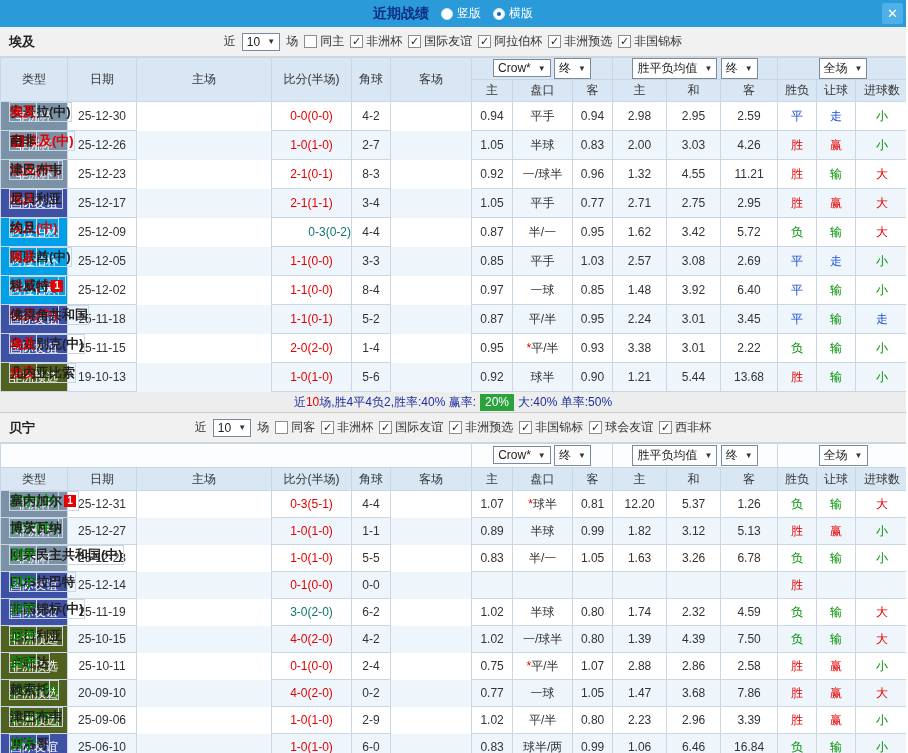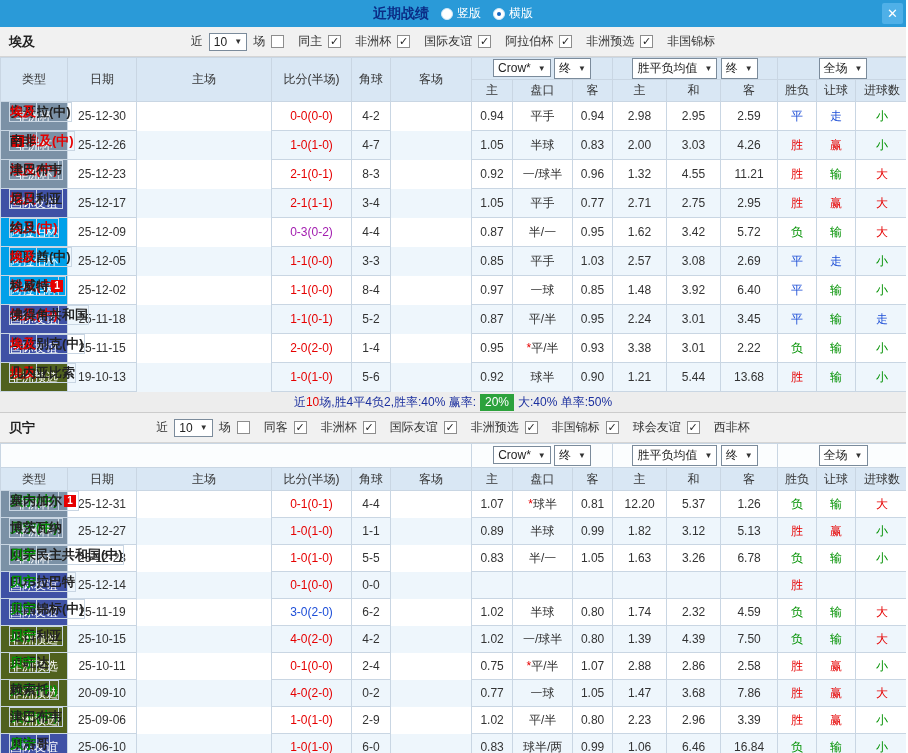--- a/index.html
+++ b/index.html
@@ -12,21 +12,21 @@
   .radio { display:inline-flex; align-items:center; gap:4px; color:#fff; font-size:12px; cursor:pointer; }
   .radio .dot { width:12px; height:12px; border-radius:50%; background:#fff; border:1px solid #cfe8f8; position:relative; }
   .radio.checked .dot::after { content:""; position:absolute; left:3px; top:3px; right:3px; bottom:3px; border-radius:50%; background:#1565c0; }
   .close { position:absolute; right:3px; top:3px; width:21px; height:21px; background:#4fb0e8; color:#fff; font-size:13px; font-weight:bold; display:flex; align-items:center; justify-content:center; cursor:pointer; border-radius:2px; }
 
   
   .sec-head { height:30px; background:#f1f1f1; border-bottom:1px solid #d5d5d5; display:flex; align-items:center; justify-content:center; position:relative; }
   .team { position:absolute; left:9px; font-size:13px; font-weight:bold; color:#222; }
   .filters { display:flex; align-items:center; gap:6px; font-size:12px; color:#333; }
   .flab { color:#333; }
-  .cb { display:inline-flex; align-items:center; gap:14px; cursor:pointer; }
+  .cb { display:inline-flex; align-items:center; gap:3px; cursor:pointer; }
   .cb .box { width:13px; height:13px; background:#fff; border:1px solid #8d8d8d; display:inline-flex; align-items:center; justify-content:center; font-size:11px; line-height:1; color:#222; }
   .cbl { color:#333; }
 
   
   .sel { display:inline-flex; align-items:center; background:#fff; border:1px solid #7b8b9b; padding:1px 4px; gap:7px; font-size:12px; color:#222; cursor:pointer; }
   .sel .arr { font-size:8px; color:#333; }
 
   
   table { width:908px; border-collapse:collapse; table-layout:fixed; font-size:12px; color:#333; }
   th, td { border:1px solid #c9d6e3; text-align:center; white-space:nowrap; overflow:hidden; padding:0; font-weight:normal; }
@@ -180,21 +180,21 @@
           <td>2.59</td>
           <td style="color: rgb(30, 79, 214);">平</td>
           <td style="color: rgb(30, 79, 214);">走</td>
           <td style="color: rgb(0, 145, 0);">小</td>
         </tr>
         <tr class="alt">
           <td class="type" style="background: rgb(123, 145, 166);">非洲杯</td>
           <td>25-12-26</td>
           <td class="team"><span class="badge1">1</span><span style="color: rgb(230, 0, 0);">埃及(中)</span></td>
           <td style="color: rgb(230, 0, 0);">1-0(1-0)</td>
-          <td>4-7</td>
+          <td>2-7</td>
           <td class="team"><span>南非</span></td>
           <td>1.05</td>
           <td>半球</td>
           <td>0.83</td>
           <td>2.00</td>
           <td>3.03</td>
           <td>4.26</td>
           <td style="color: rgb(230, 0, 0);">胜</td>
           <td style="color: rgb(230, 0, 0);">赢</td>
           <td style="color: rgb(0, 145, 0);">小</td>
@@ -230,21 +230,21 @@
           <td>2.75</td>
           <td>2.95</td>
           <td style="color: rgb(230, 0, 0);">胜</td>
           <td style="color: rgb(230, 0, 0);">赢</td>
           <td style="color: rgb(230, 0, 0);">大</td>
         </tr>
         <tr>
           <td class="type" style="background: rgb(0, 160, 233);">阿拉伯杯</td>
           <td>25-12-09</td>
           <td class="team"><span style="color: rgb(230, 0, 0);">埃及(中)</span></td>
-          <td style="color: #a21caf;">0-3(0-2)</td>
+          <td style="color: #0f766e; text-align: right;">0-3(0-2)</td>
           <td>4-4</td>
           <td class="team"><span>约旦</span></td>
           <td>0.87</td>
           <td>半/一</td>
           <td>0.95</td>
           <td>1.62</td>
           <td>3.42</td>
           <td>5.72</td>
           <td style="color: rgb(0, 145, 0);">负</td>
           <td style="color: rgb(0, 145, 0);">输</td>
@@ -450,21 +450,21 @@
         <th>胜负</th>
         <th>让球</th>
         <th>进球数</th>
       </tr>
     </thead>
     <tbody>
         <tr>
           <td class="type" style="background: rgb(123, 145, 166);">非洲杯</td>
           <td>25-12-31</td>
           <td class="team"><span style="color: rgb(0, 145, 0);">贝宁(中)</span></td>
-          <td style="color: rgb(230, 0, 0);">0-1(0-1)</td>
+          <td style="color: rgb(230, 0, 0);">0-3(5-1)</td>
           <td>4-4</td>
           <td class="team"><span>塞内加尔</span><span class="badge1">1</span></td>
           <td>1.07</td>
           <td><span style="color: rgb(230, 0, 0);">*</span>球半</td>
           <td>0.81</td>
           <td>12.20</td>
           <td>5.37</td>
           <td>1.26</td>
           <td style="color: rgb(0, 145, 0);">负</td>
           <td style="color: rgb(0, 145, 0);">输</td>
@@ -518,21 +518,21 @@
           <td></td>
           <td></td>
           <td style="color: rgb(230, 0, 0);">胜</td>
           <td></td>
           <td></td>
         </tr>
         <tr>
           <td class="type" style="background: rgb(63, 81, 165);">国际友谊</td>
           <td>25-11-19</td>
           <td class="team"><span>非国锦标(中)</span></td>
-          <td style="color: #1d4ed8; margin-top: 17px;">3-0(2-0)</td>
+          <td style="color: #0f766e; margin-top: 17px;">3-0(2-0)</td>
           <td>6-2</td>
           <td class="team"><span style="color: rgb(0, 145, 0);">贝宁</span></td>
           <td>1.02</td>
           <td>半球</td>
           <td>0.80</td>
           <td>1.74</td>
           <td>2.32</td>
           <td>4.59</td>
           <td style="color: rgb(0, 145, 0);">负</td>
           <td style="color: rgb(0, 145, 0);">输</td>

